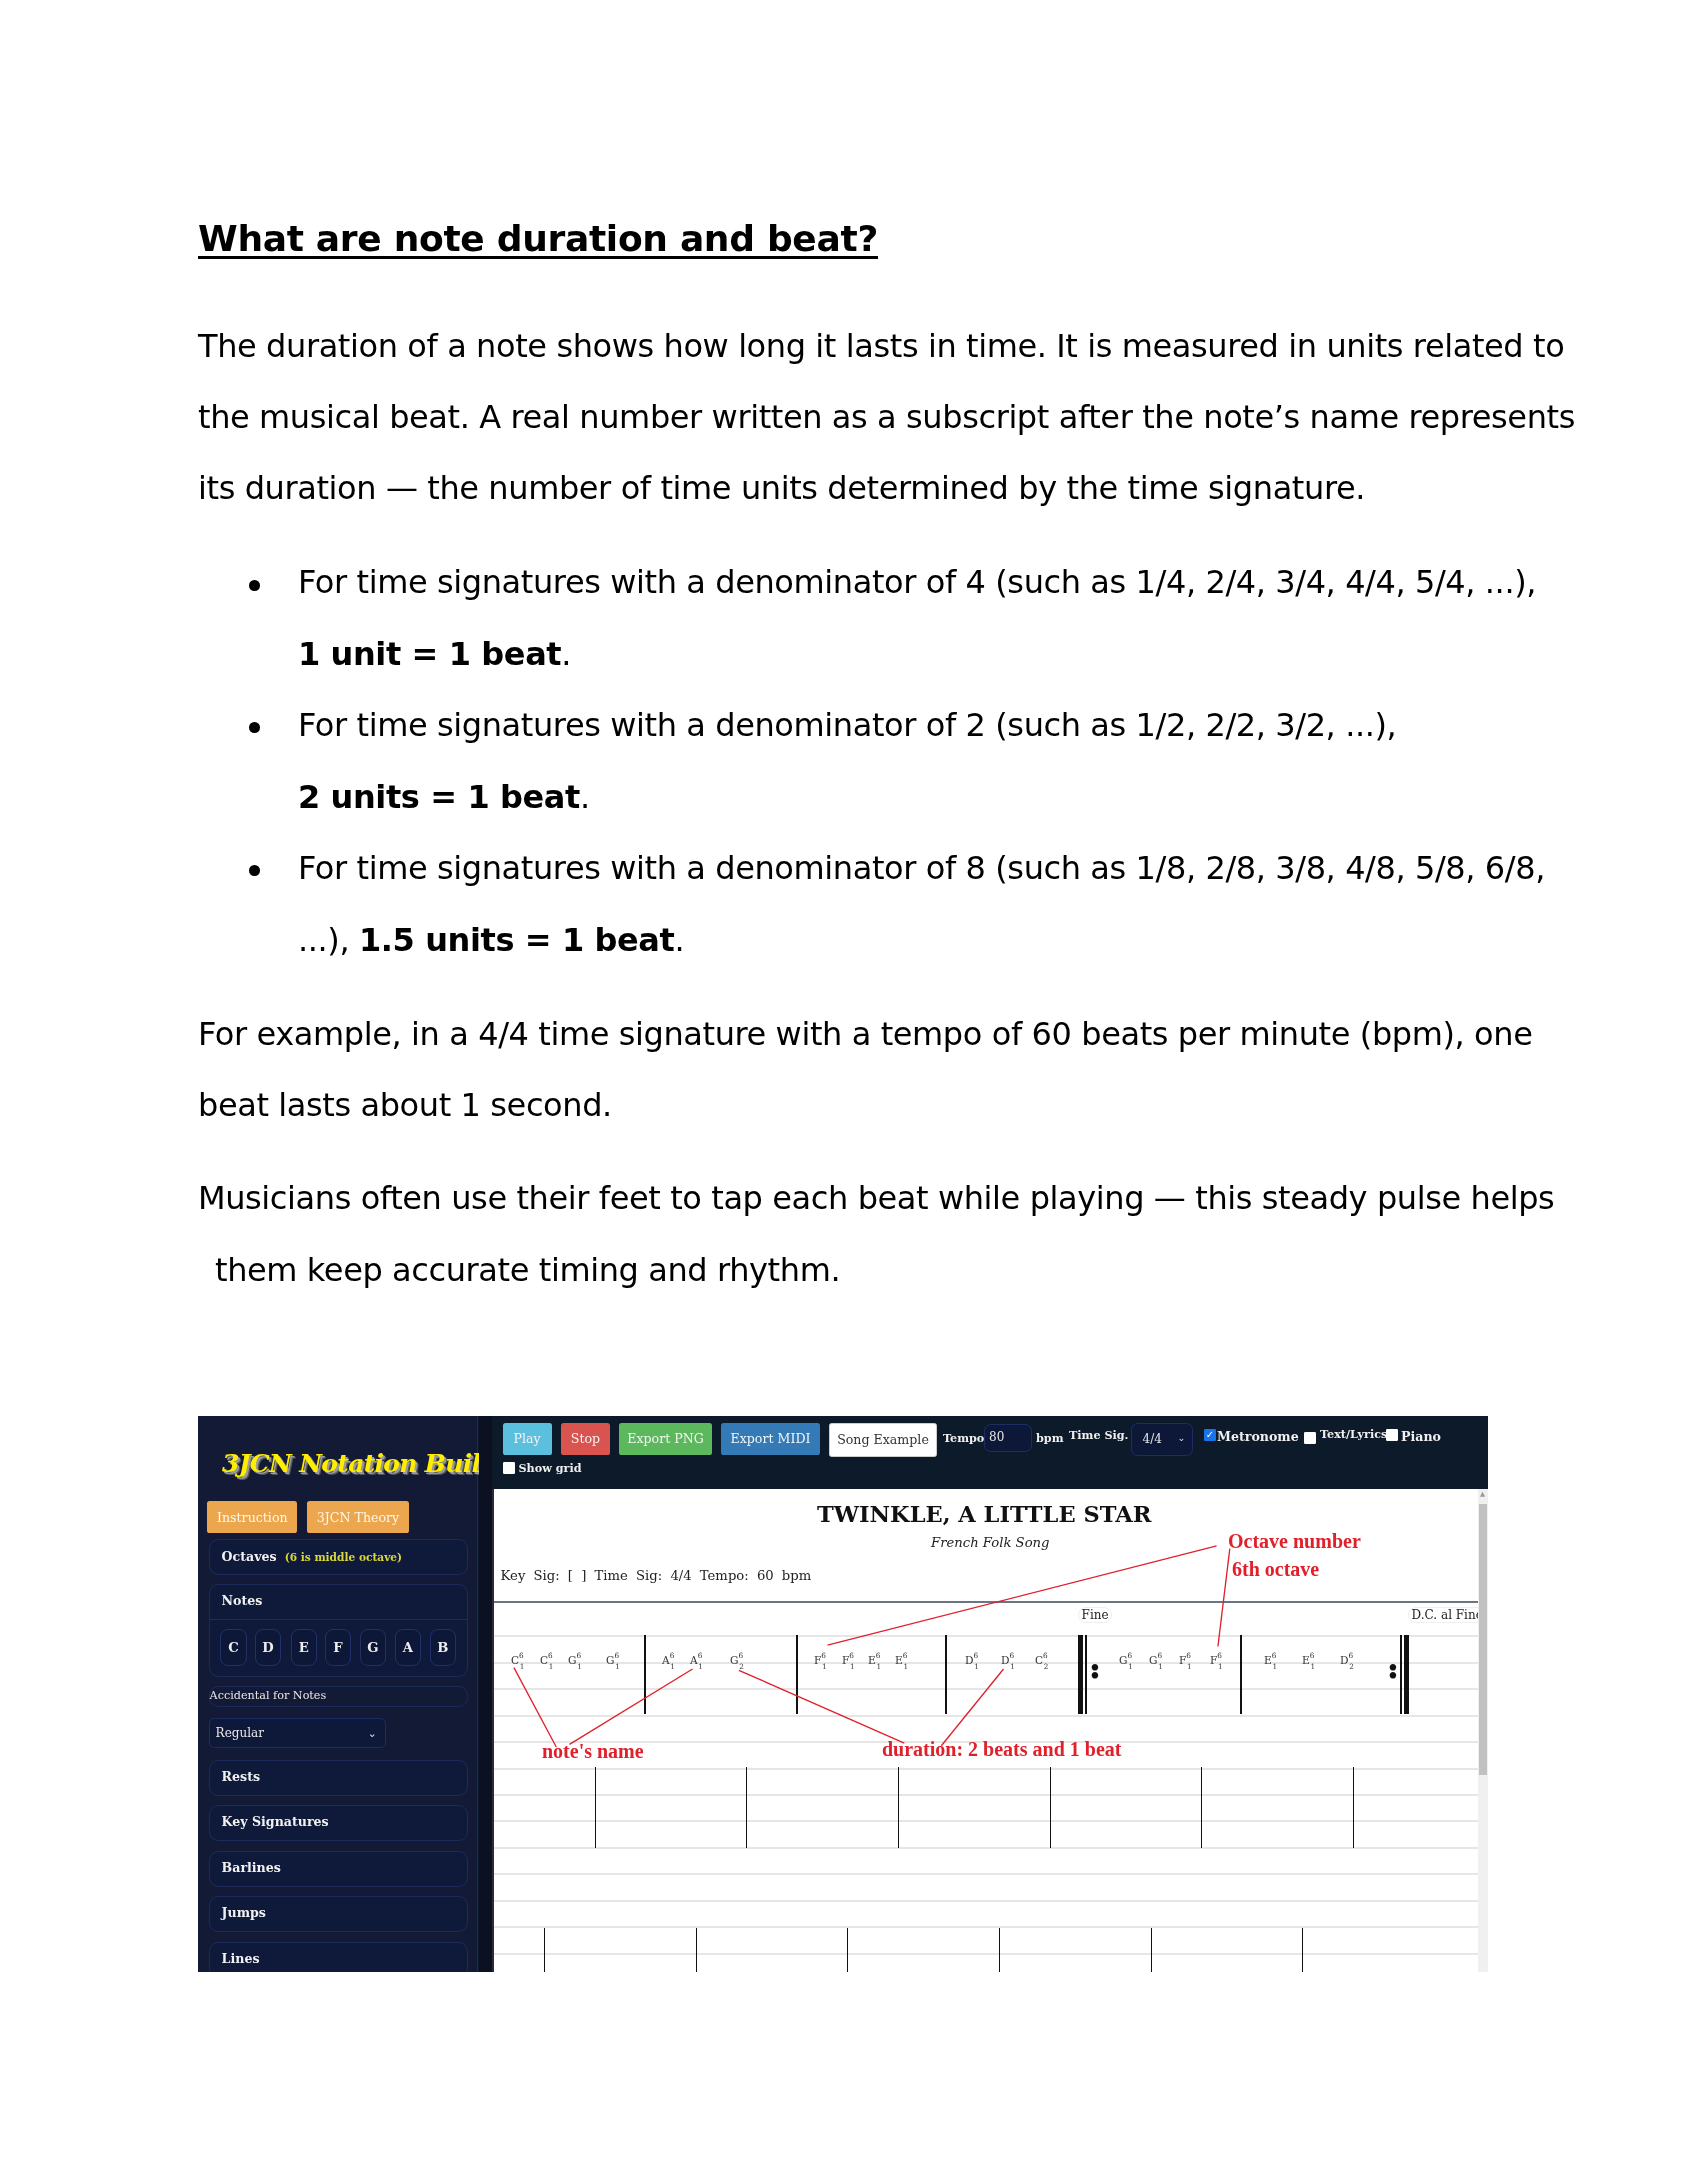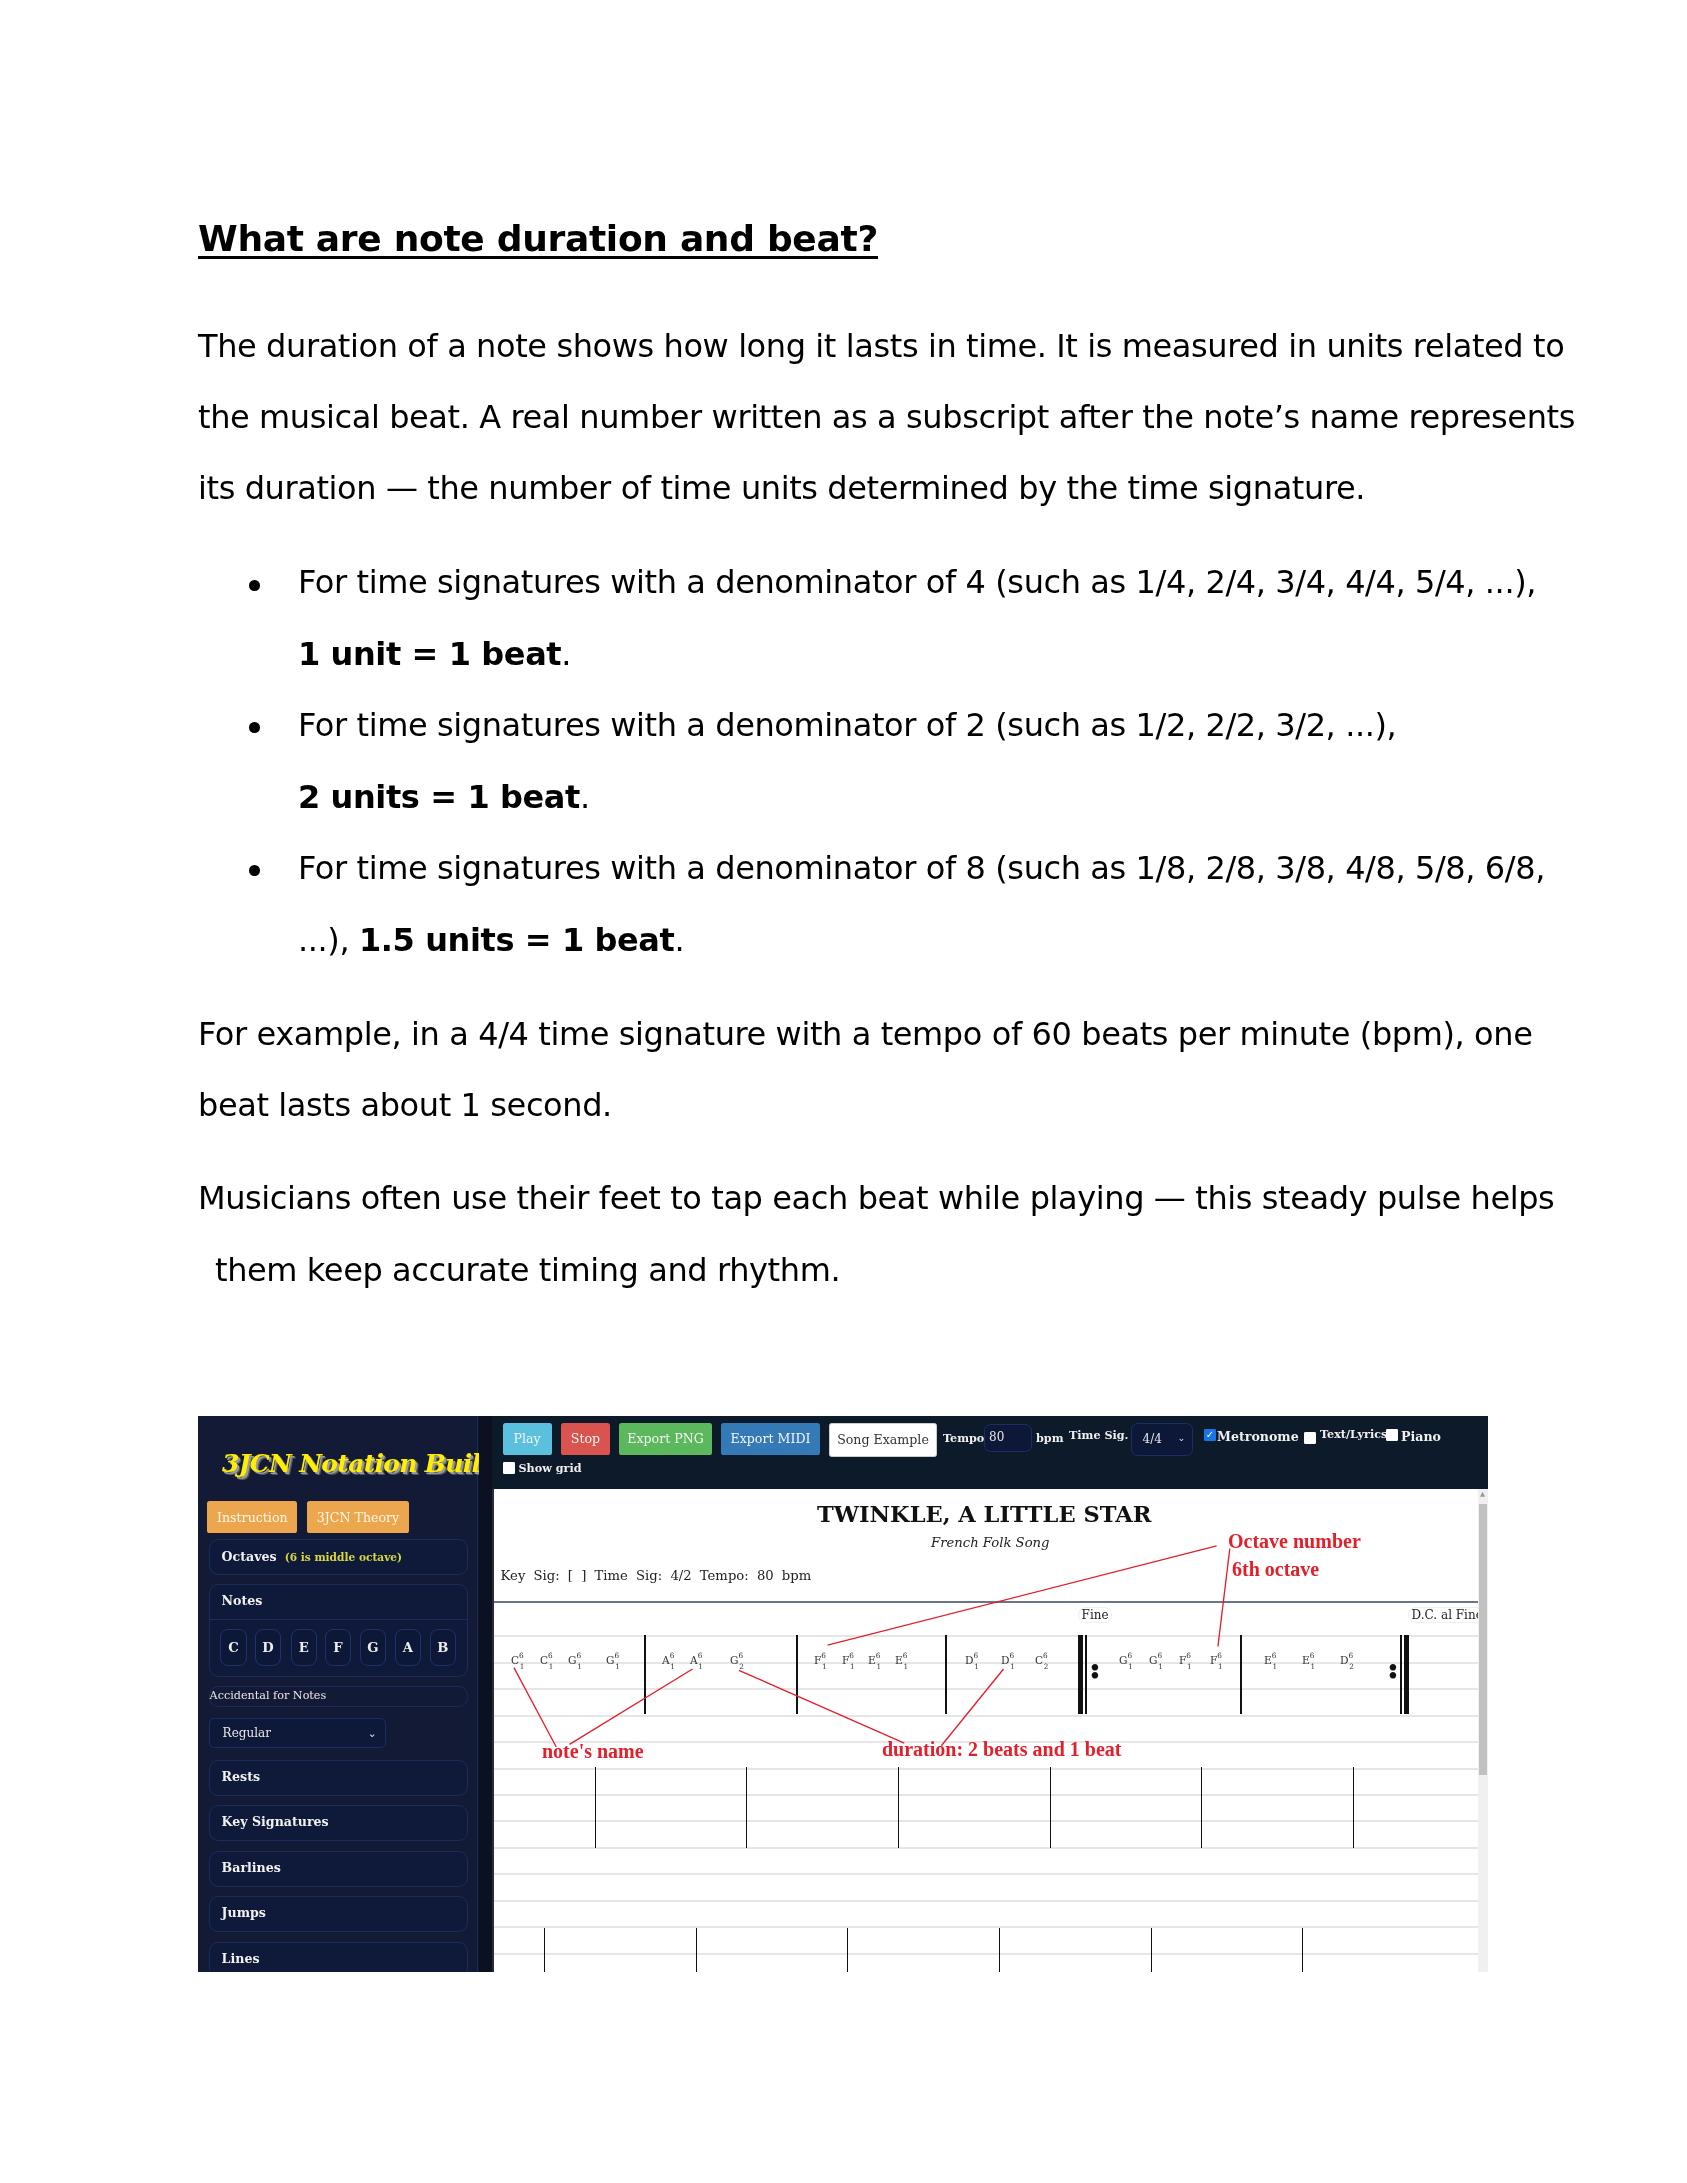--- a/index.html
+++ b/index.html
@@ -13,21 +13,21 @@
   .app{position:absolute;left:198px;top:1416px;width:1290px;height:556px;background:#0d1a2e;overflow:hidden;font-family:"DejaVu Serif","Liberation Serif",serif;}
   .sidebar{position:absolute;left:0;top:0;width:279px;height:556px;background:#121a36;border-right:1.3px solid #1d2a55;}
   .gutter{position:absolute;left:281px;top:0;width:13.2px;height:556px;background:#0b1121;}
   .logo{position:absolute;left:24px;top:33px;font-size:25px;font-weight:bold;color:#ffee00;font-style:italic;text-shadow:2px 2px 0 #9a9a9a,3.3px 3.3px 0 #555;letter-spacing:-0.7px;white-space:nowrap;}
   .obtn{position:absolute;top:85px;height:32px;background:#eca64e;color:#fff7e8;font-size:12.6px;border-radius:2.6px;display:flex;align-items:center;justify-content:center;}
   .panel{position:absolute;left:10.6px;width:259px;background:#0f1a3a;border:1.3px solid #1d2b5a;border-radius:9.3px;box-sizing:border-box;}
   .panel-label{position:absolute;left:12px;font-size:12.6px;font-weight:bold;color:#f2f2f2;white-space:nowrap;}
   .octhint{color:#d8d83a;font-size:10.6px;margin-left:8px;}
   .nk{position:absolute;top:0;width:26.5px;height:37px;border:1.3px solid #22306a;border-radius:8px;background:#0d1838;color:#eee;font-size:13.2px;font-weight:bold;display:flex;align-items:center;justify-content:center;box-sizing:border-box;}
   .acc-label{position:absolute;left:10.6px;top:101px;width:259px;height:21px;border:1.3px solid #1d2b5a;border-radius:9.3px;box-sizing:border-box;color:#e8e8e8;font-size:11.2px;padding-left:0;line-height:18.5px;}
-  .select{position:absolute;left:10.6px;top:147px;width:177px;height:30px;border:1.3px solid #1f2d66;border-radius:5.3px;box-sizing:border-box;background:#0e1838;color:#e8e8e8;font-size:12px;line-height:28px;padding-left:13px;}
+  .select{position:absolute;left:10.6px;top:147px;width:177px;height:30px;border:1.3px solid #1f2d66;border-radius:5.3px;box-sizing:border-box;background:#0e1838;color:#e8e8e8;font-size:12px;line-height:28px;padding-left:6px;}
   .select .chev{position:absolute;right:8px;top:0;font-size:10.6px;color:#ddd;}
 
   .toolbar{position:absolute;left:294px;top:0;right:0;height:73px;background:#0d1a2a;}
   .tbtn{position:absolute;top:6.6px;height:32px;border-radius:2.6px;font-size:12.6px;display:flex;align-items:center;justify-content:center;color:#f4f4f4;white-space:nowrap;}
   .tlabel{position:absolute;font-size:11.2px;color:#f0f0f0;font-weight:bold;white-space:nowrap;}
   .tinput{position:absolute;border:1.3px solid #1f2d66;border-radius:6.6px;background:#0d1838;color:#e6e6e6;font-size:12px;box-sizing:border-box;}
   .cb{position:absolute;width:12px;height:12px;background:#fff;border-radius:1.3px;}
   .cb.on{background:#1a73e8;color:#fff;font-size:10px;line-height:12px;text-align:center;}
 
   .canvas{position:absolute;left:294px;top:73px;width:986px;height:483px;background:#fff;border-left:2.6px solid #2b2b3b;box-sizing:border-box;overflow:hidden;font-family:"DejaVu Serif","Liberation Serif",serif;}
@@ -143,21 +143,21 @@
     <div class="tlabel" style="left:828px;top:10.6px;">Text/Lyrics</div>
     <div class="cb" style="left:894px;top:13.2px;"></div>
     <div class="tlabel" style="left:909px;top:13.2px;font-size:12.6px;">Piano</div>
     <div class="cb" style="left:10.6px;top:46px;"></div>
     <div class="tlabel" style="left:26.5px;top:45px;">Show grid</div>
   </div>
 
   <div class="canvas">
     <div class="songtitle">TWINKLE, A LITTLE STAR</div>
     <div class="composer">French Folk Song</div>
-    <div class="meta">Key Sig:  [ ]  Time Sig:  4/2  Tempo:  80  bpm</div>
+    <div class="meta">Key Sig:  [ ]  Time Sig:  4/4  Tempo:  60  bpm</div>
     <div class="topline"></div>
 
     <div class="hline" style="top:146px;"></div>
     <div class="hline" style="top:173px;"></div>
     <div class="hline" style="top:199px;"></div>
     <div class="hline" style="top:226px;"></div>
     <div class="hline" style="top:252px;"></div>
     <div class="hline" style="top:279px;"></div>
     <div class="hline" style="top:305px;"></div>
     <div class="hline" style="top:331px;"></div>

